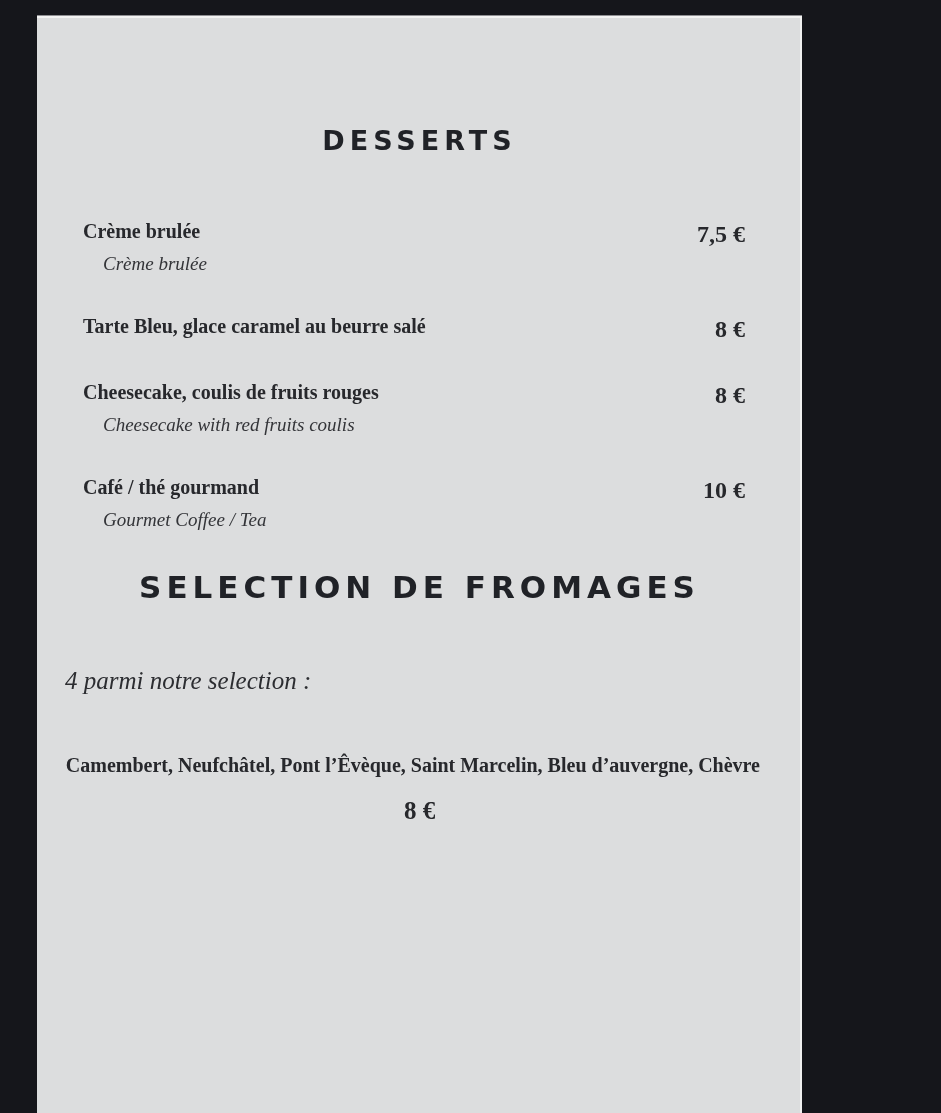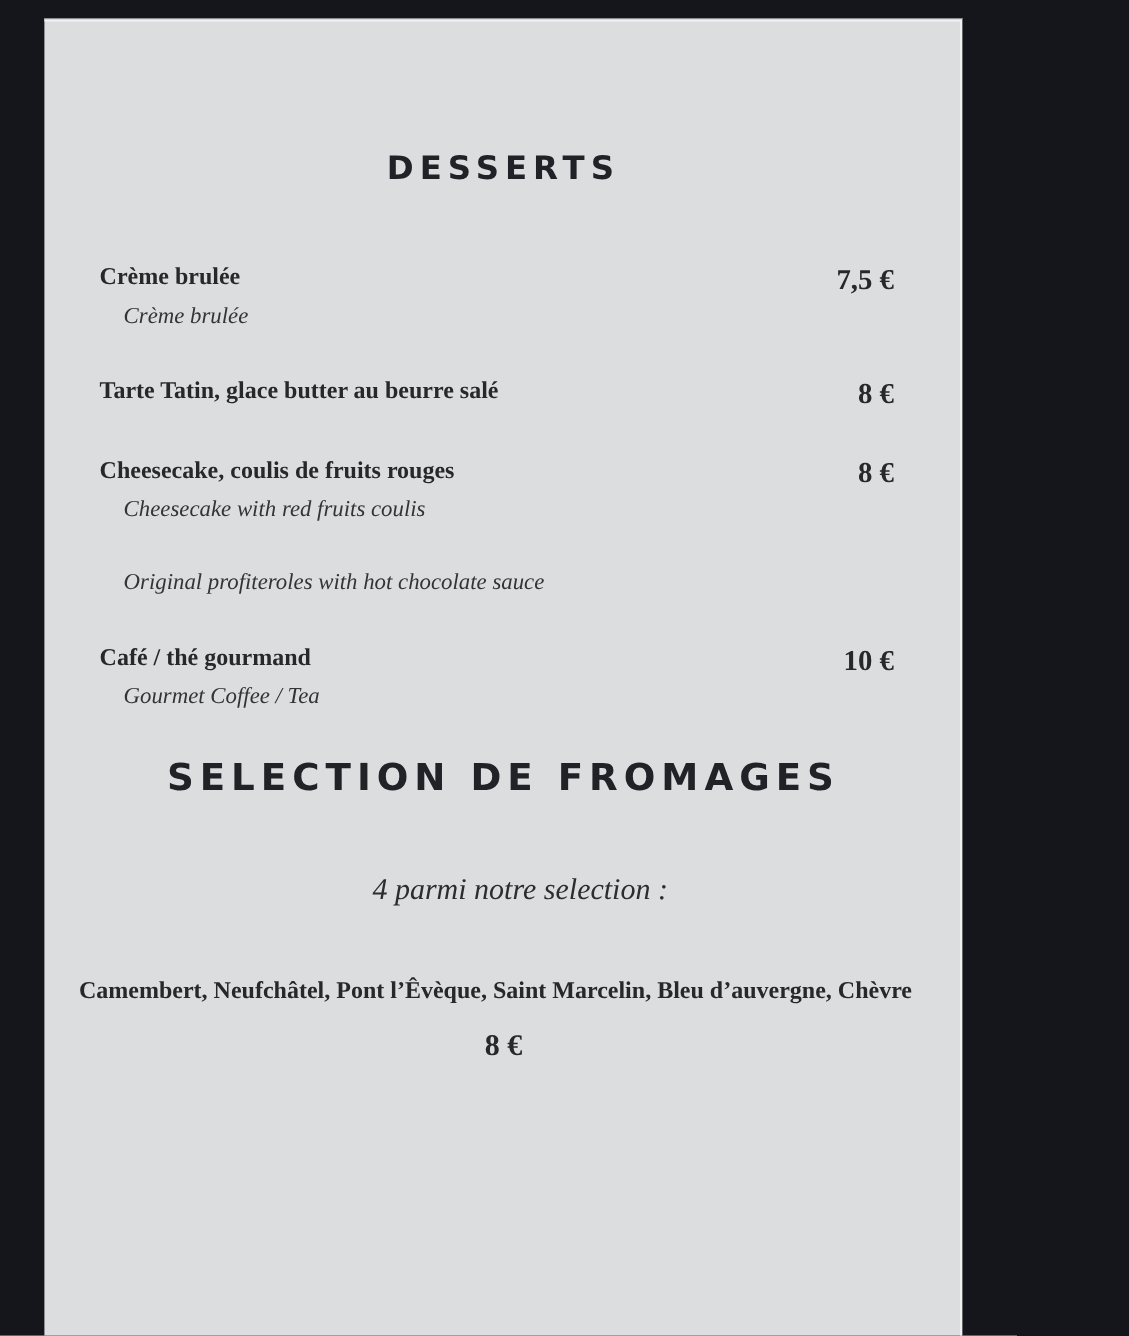--- a/index.html
+++ b/index.html
@@ -56,21 +56,20 @@
   }
   .item-desc {
     font-style: italic;
     font-size: 19px;
     line-height: 24px;
     margin: 5px 0 0 20px;
     color: #333438;
   }
   .note {
     margin: 58px 0 0 0;
-    text-align: center;
     font-style: italic;
     font-size: 25px;
     line-height: 32px;
     color: #2c2d31;
     padding-left: 28px;
   }
   .cheeses {
     margin: 55px 42px 0 0;
     text-align: right;
     font-weight: bold;
@@ -99,35 +98,34 @@
     <div class="item">
       <div class="item-row">
         <span class="item-name">Crème brulée</span>
         <span class="item-price">7,5 €</span>
       </div>
       <div class="item-desc">Crème brulée</div>
     </div>
 
     <div class="item">
       <div class="item-row">
-        <span class="item-name">Tarte Tatin, glace butter au beurre salé</span>
+        <span class="item-name">Tarte Bleu, glace caramel au beurre salé</span>
         <span class="item-price">8 €</span>
       </div>
     </div>
 
     <div class="item">
       <div class="item-row">
         <span class="item-name">Cheesecake, coulis de fruits rouges</span>
         <span class="item-price">8 €</span>
       </div>
       <div class="item-desc">Cheesecake with red fruits coulis</div>
     </div>
 
     <div class="item">
-      <div class="item-desc">Original profiteroles with hot chocolate sauce</div>
     </div>
 
 
     <div class="item">
       <div class="item-row">
         <span class="item-name">Café / thé gourmand</span>
         <span class="item-price">10 €</span>
       </div>
       <div class="item-desc">Gourmet Coffee / Tea</div>
     </div>

